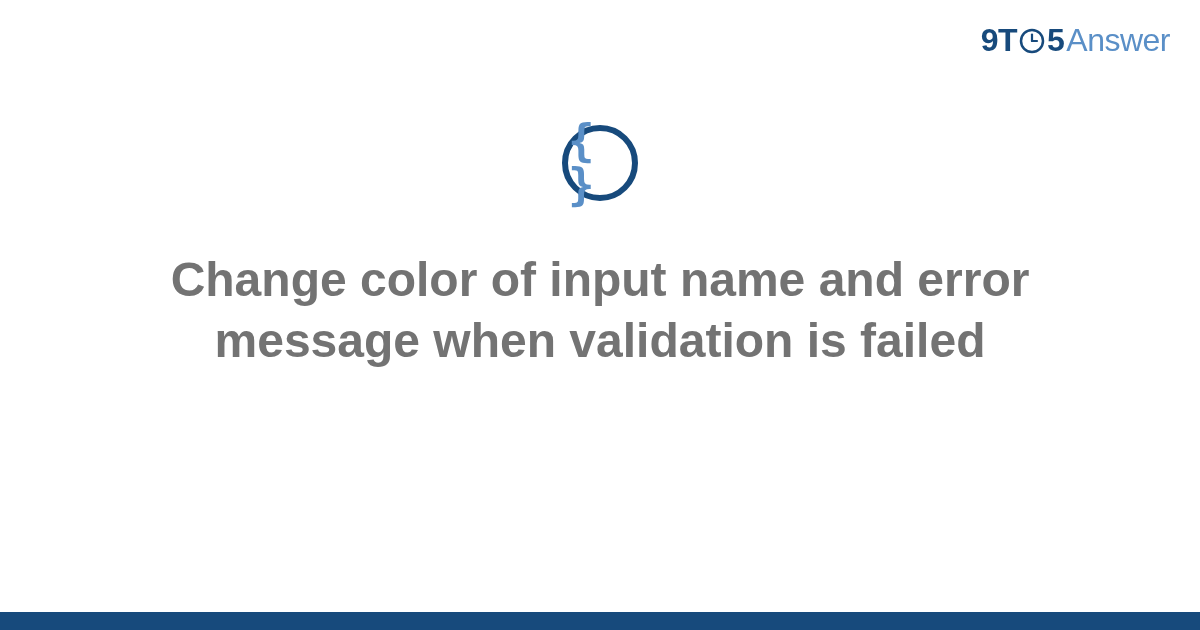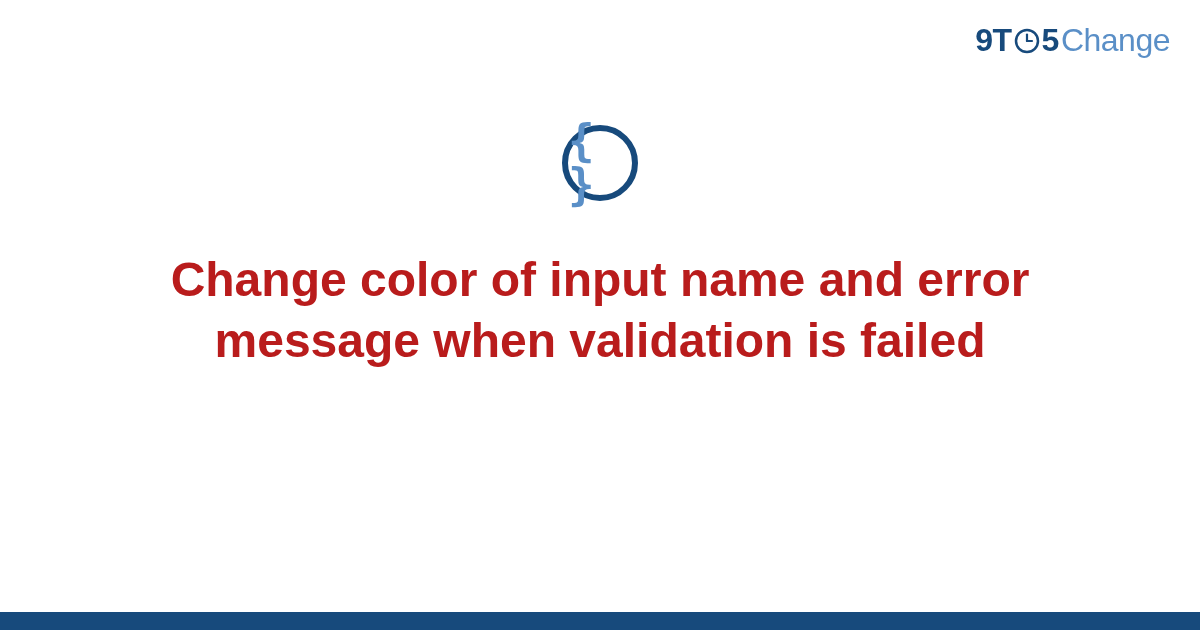--- a/index.html
+++ b/index.html
@@ -75,21 +75,21 @@
       font-size: 44px;
       font-weight: 700;
       color: #5a8fc7;
       letter-spacing: -4px;
       font-family: Consolas, Monaco, monospace;
       line-height: 1;
     }
     .question-title {
       font-size: 48px;
       font-weight: 700;
-      color: #b91c1c;
+      color: #737373;
       text-align: center;
       line-height: 1.28;
       max-width: 900px;
     }
     .footer-bar {
       position: absolute;
       bottom: 0;
       left: 0;
       right: 0;
       height: 18px;
@@ -103,21 +103,21 @@
   <span class="nine">9</span>
   <span class="t">T</span>
   <span class="clock-icon">
     <svg width="26" height="26" viewBox="0 0 26 26">
       <circle cx="13" cy="13" r="11" fill="none" stroke="#174a7c" stroke-width="2.5"></circle>
       <line x1="13" y1="13" x2="13" y2="6.5" stroke="#174a7c" stroke-width="2.2" stroke-linecap="round"></line>
       <line x1="13" y1="13" x2="18" y2="13" stroke="#174a7c" stroke-width="2.2" stroke-linecap="round"></line>
     </svg>
   </span>
   <span class="five">5</span>
-  <span class="answer">Change</span>
+  <span class="answer">Answer</span>
 </div>
 
 <div class="content">
   <div class="code-icon">
     <span class="braces">{ }</span>
   </div>
   <h1 class="question-title">Change color of input name and error message when validation is failed</h1>
 </div>
 
 <div class="footer-bar"></div>

